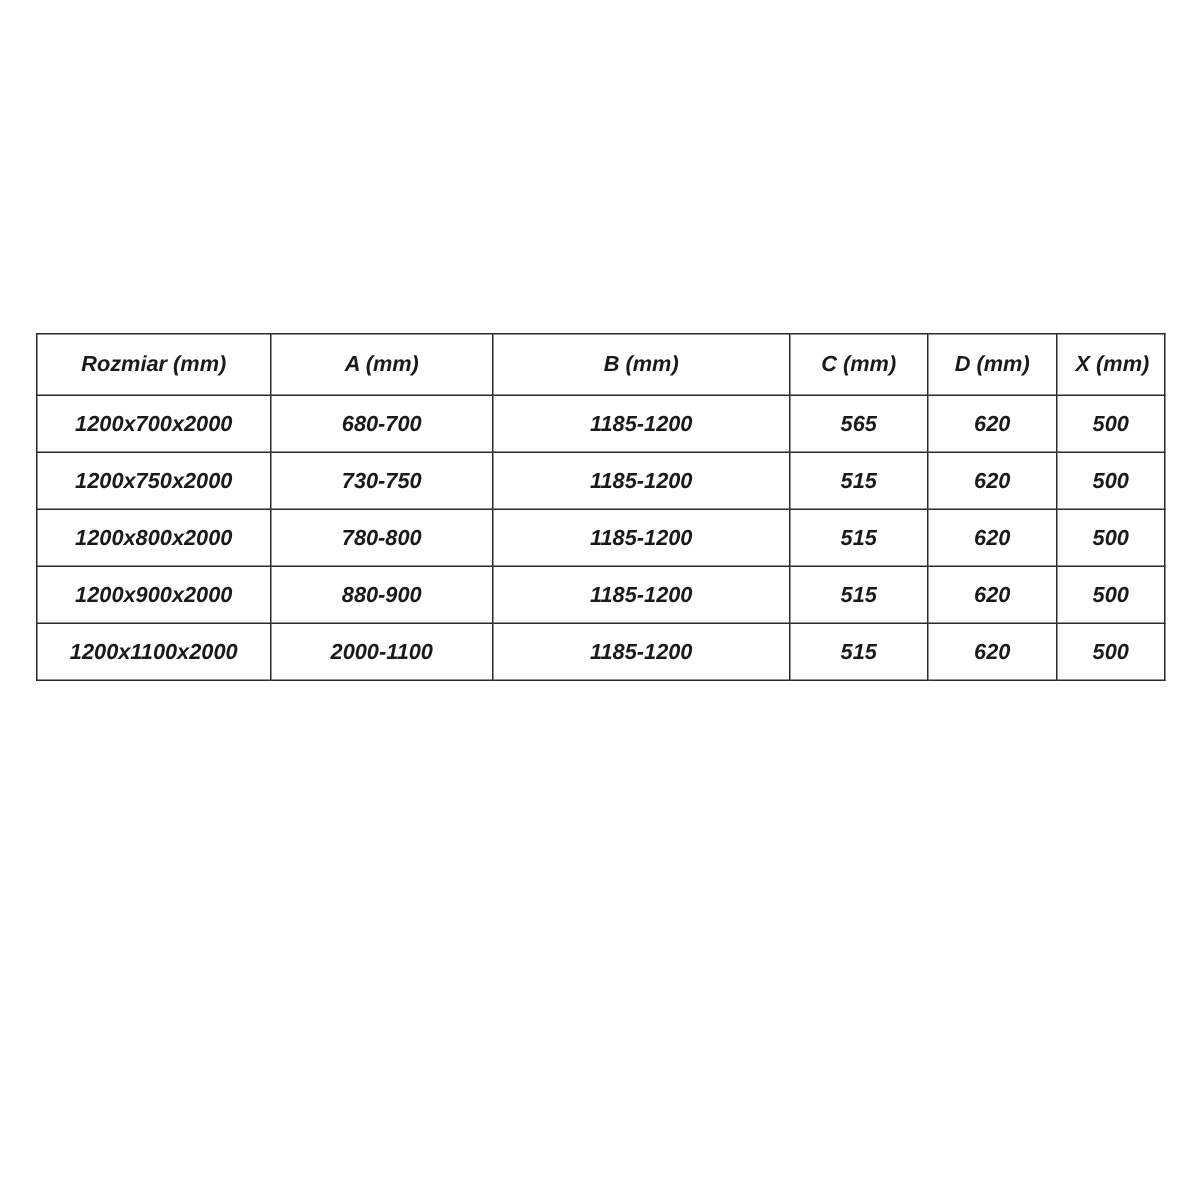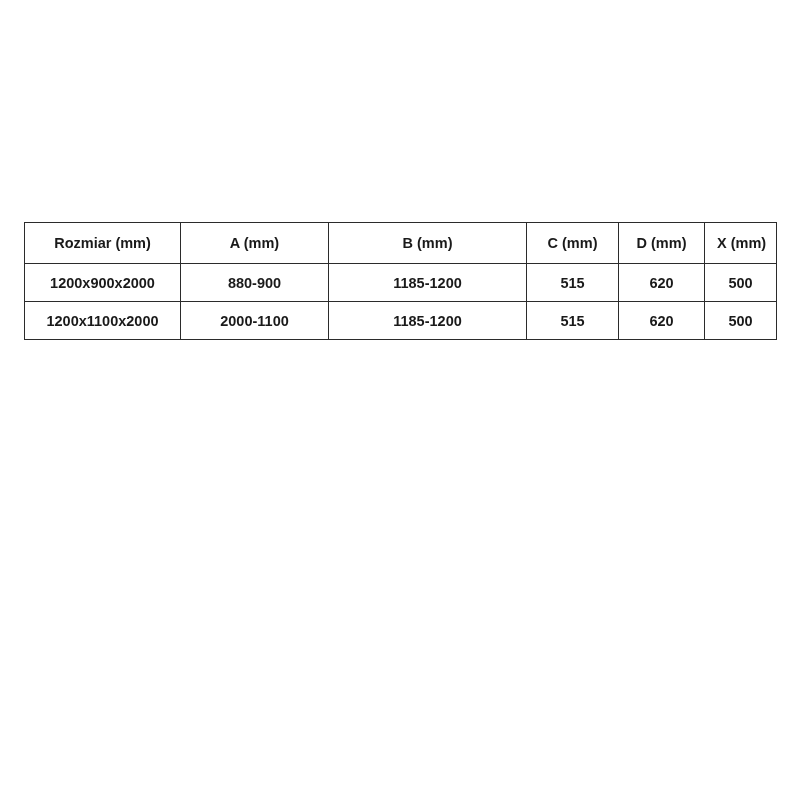--- a/index.html
+++ b/index.html
@@ -29,20 +29,21 @@
   table.spec th,
   table.spec td {
     border: 1px solid #2b2b2b;
     text-align: center;
     vertical-align: middle;
     height: 37px;
     padding: 0 12px;
     font-size: 14.5px;
     color: #1a1a1a;
     white-space: nowrap;
+    font-style: italic;
   }
   table.spec thead th {
     font-weight: bold;
     height: 40px;
     font-size: 14.5px;
   }
   table.spec tbody td {
     font-weight: bold;
   }
   
@@ -71,20 +72,44 @@
         <th>Rozmiar (mm)</th>
         <th>A (mm)</th>
         <th>B (mm)</th>
         <th>C (mm)</th>
         <th>D (mm)</th>
         <th>X (mm)</th>
       </tr>
     </thead>
     <tbody>
       <tr>
+        <td>1200x700x2000</td>
+        <td>680-700</td>
+        <td>1185-1200</td>
+        <td>565</td>
+        <td>620</td>
+        <td>500</td>
+      </tr>
+      <tr>
+        <td>1200x750x2000</td>
+        <td>730-750</td>
+        <td>1185-1200</td>
+        <td>515</td>
+        <td>620</td>
+        <td>500</td>
+      </tr>
+      <tr>
+        <td>1200x800x2000</td>
+        <td>780-800</td>
+        <td>1185-1200</td>
+        <td>515</td>
+        <td>620</td>
+        <td>500</td>
+      </tr>
+      <tr>
         <td>1200x900x2000</td>
         <td>880-900</td>
         <td>1185-1200</td>
         <td>515</td>
         <td>620</td>
         <td>500</td>
       </tr>
       <tr>
         <td>1200x1100x2000</td>
         <td>2000-1100</td>

